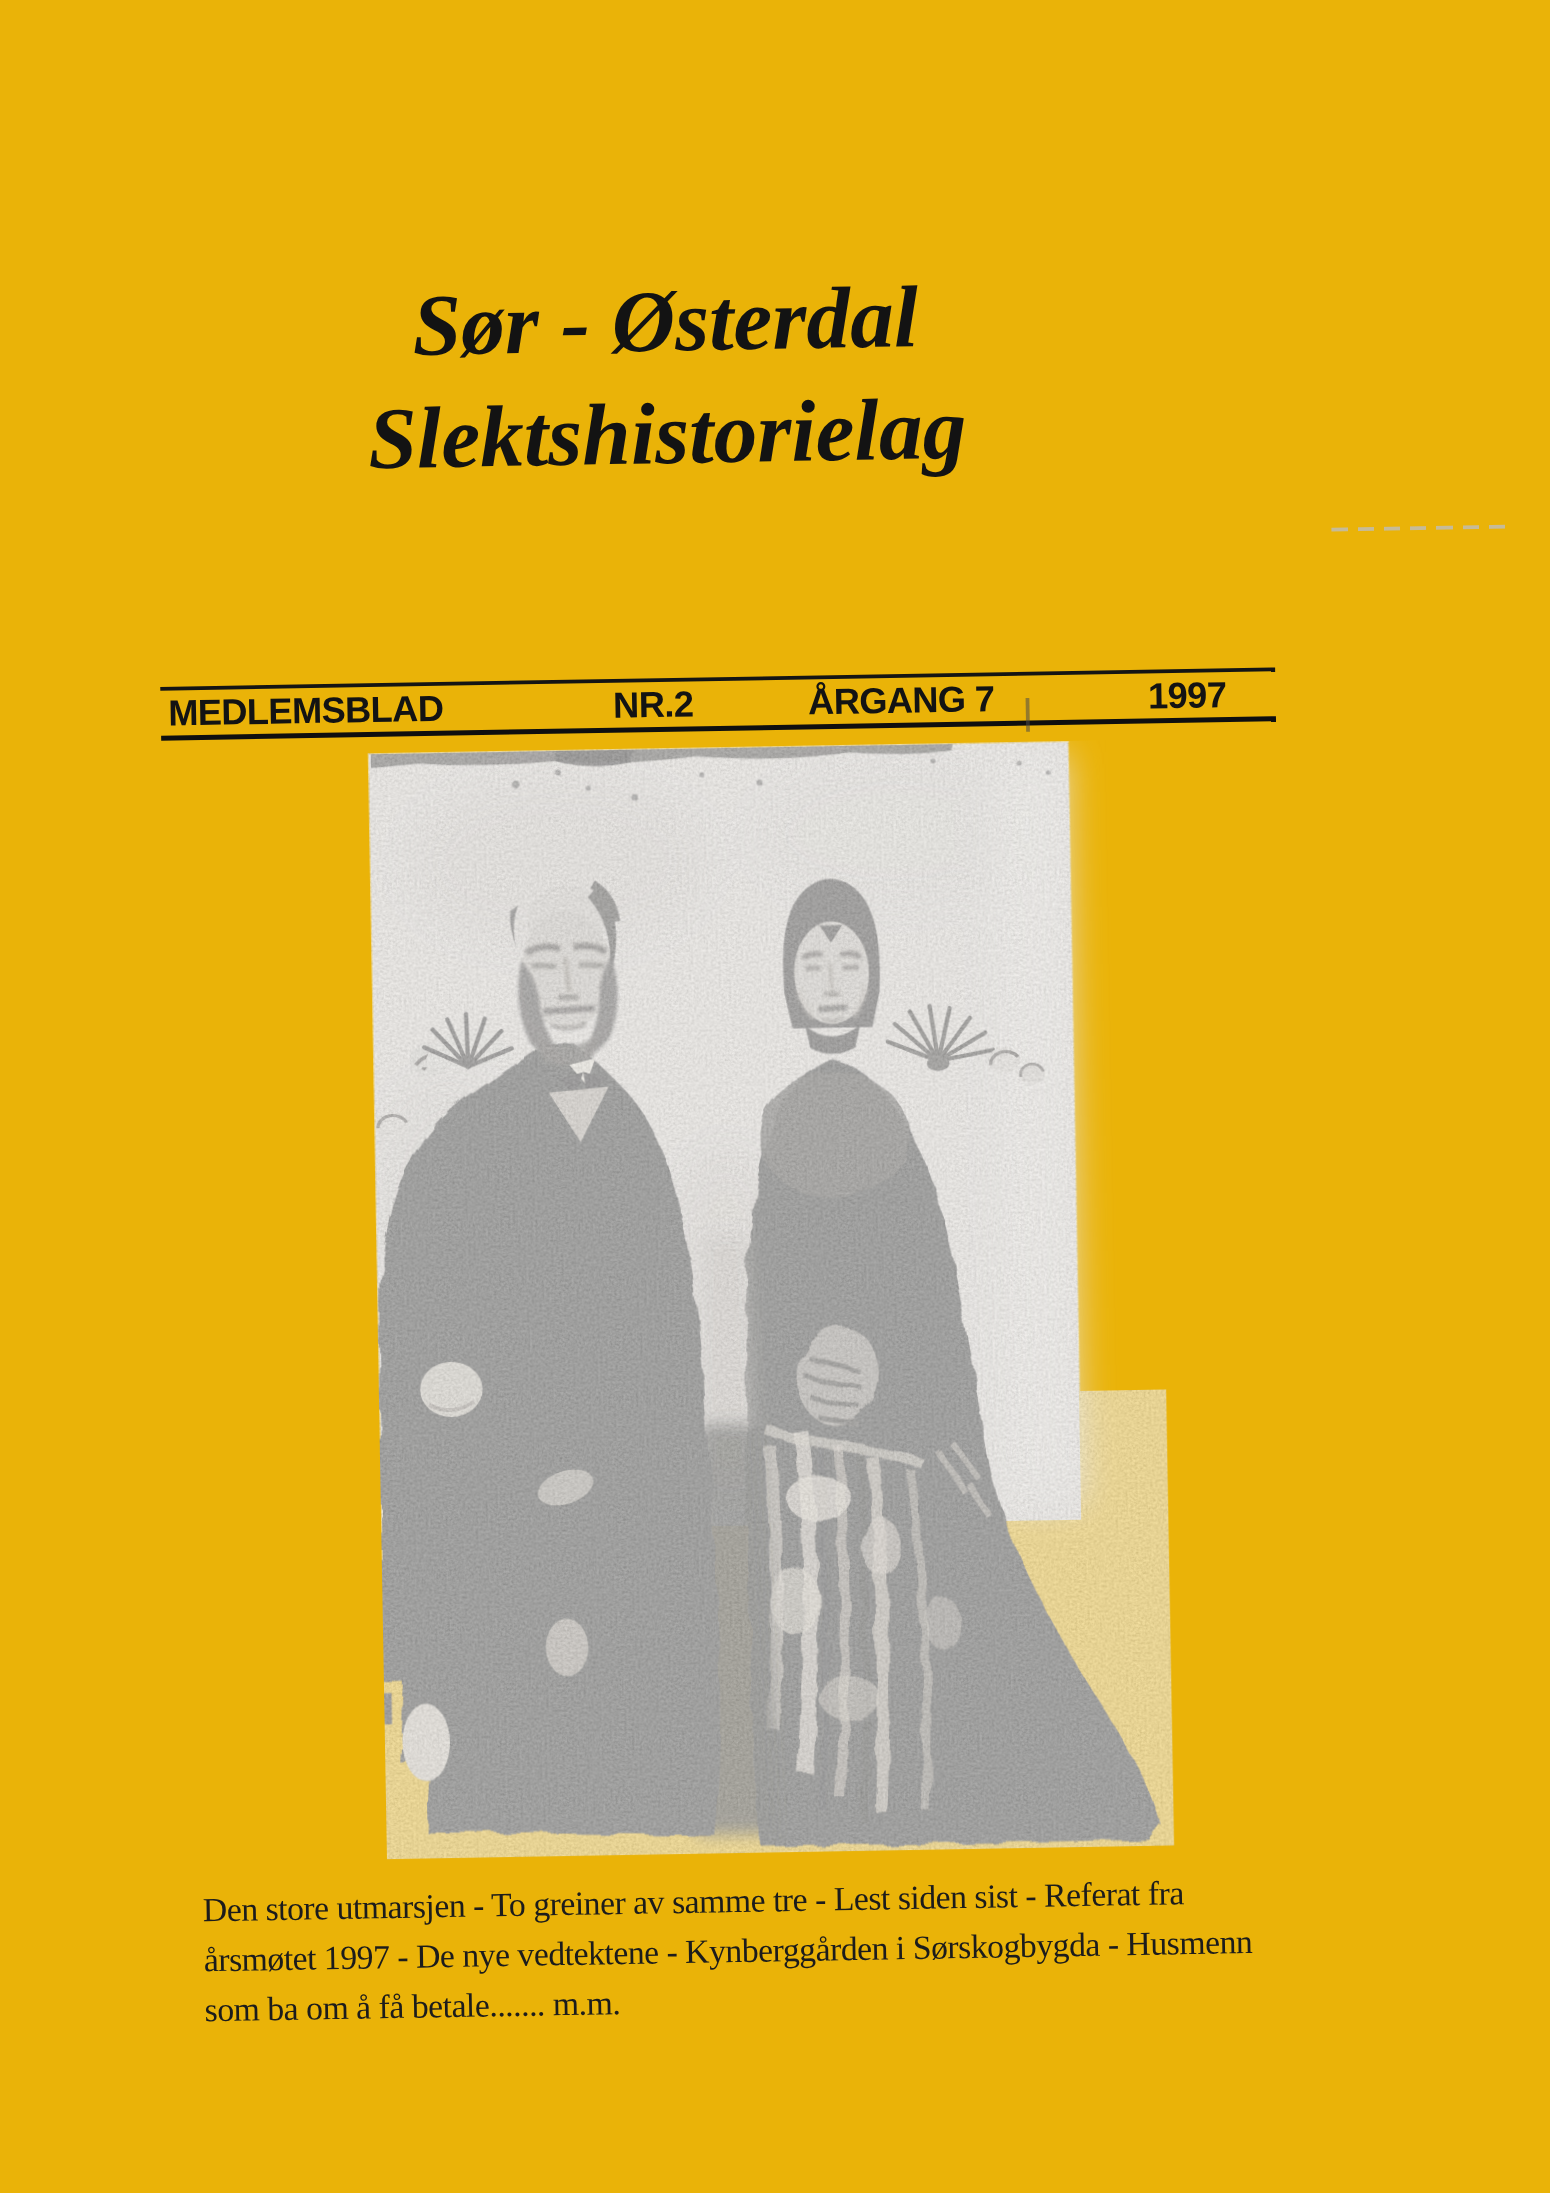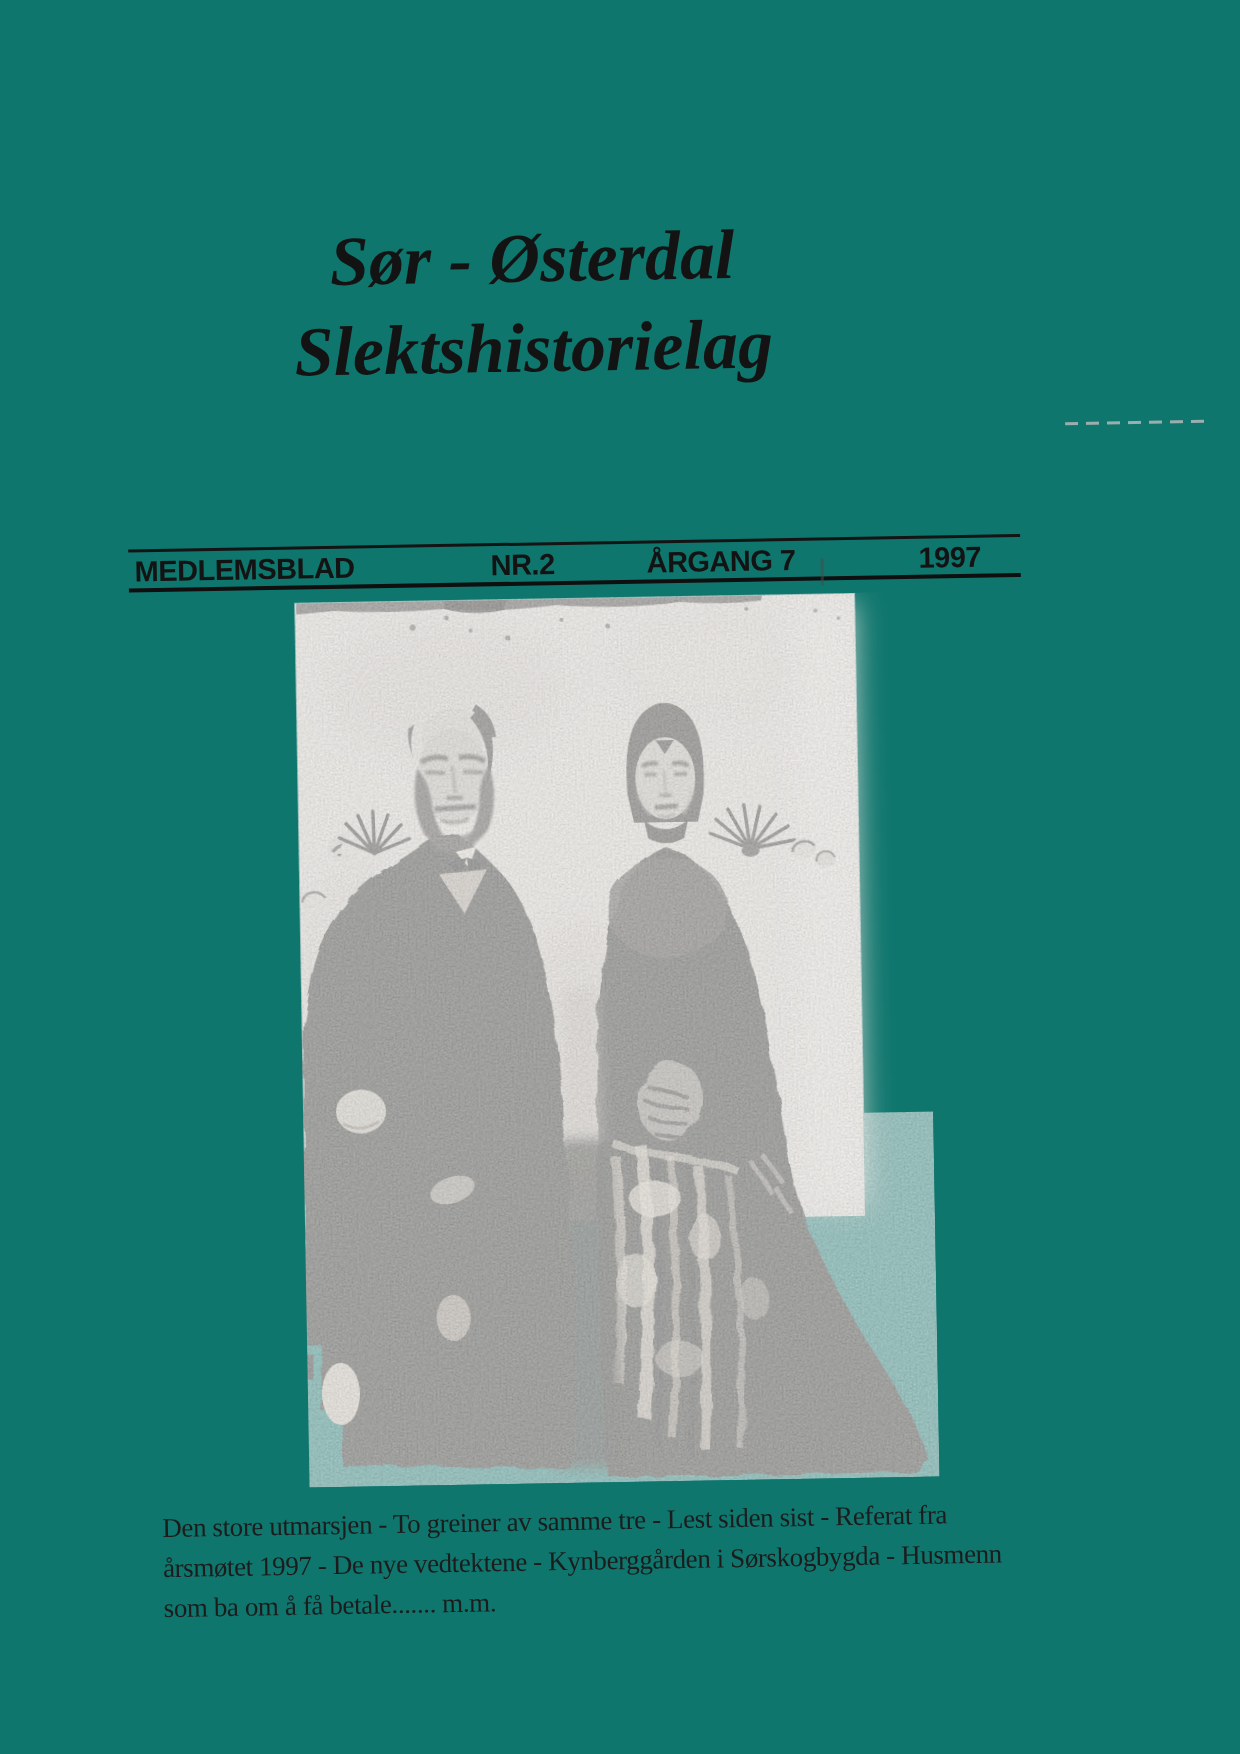--- a/index.html
+++ b/index.html
@@ -1,18 +1,18 @@
 <!DOCTYPE html>
 <html><head>
 <meta charset="utf-8">
 <style>
   html,body { margin:0; padding:0; background:#e8e8e8; }
   .page {
     position:relative; width:1240px; height:1754px;
-    background:#0f766e; overflow:hidden;
+    background:#eab308; overflow:hidden;
     font-family:"Liberation Serif", serif; color:#161616;
   }
   .skew {
     position:absolute; left:0; top:0; width:100%; height:100%;
     transform:rotate(-1deg); transform-origin:620px 877px;
   }
   .title {
     position:absolute; left:143px; top:212px; width:800px;
     text-align:center; font-family:"Liberation Serif", serif;
     font-style:italic; font-weight:bold; font-size:70px; line-height:90px;

